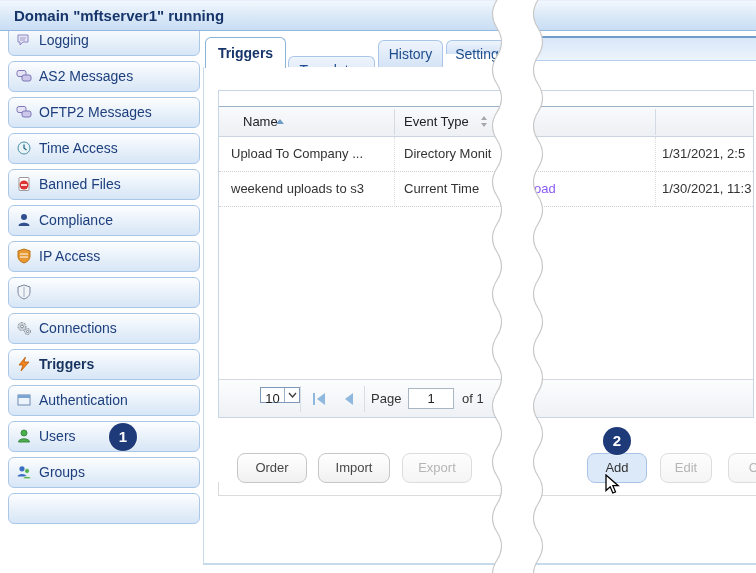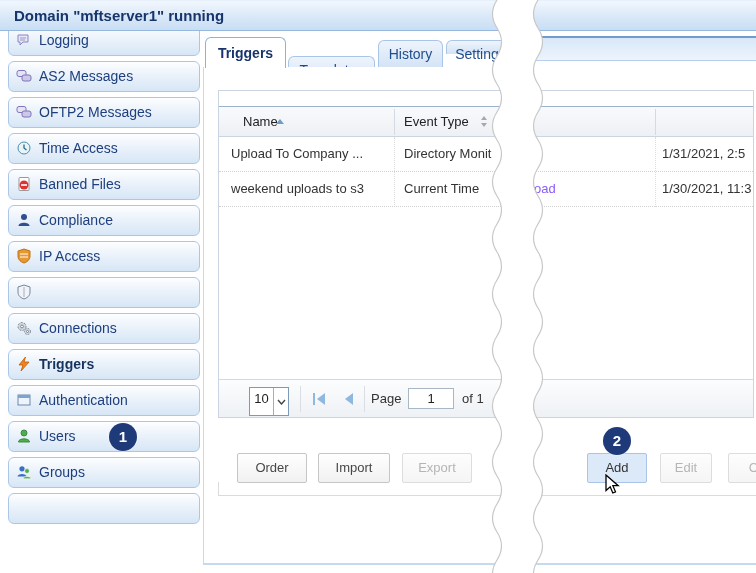--- a/index.html
+++ b/index.html
@@ -53,32 +53,32 @@
   .tri-up{position:absolute;width:0;height:0;border-left:4px solid transparent;
     border-right:4px solid transparent;border-bottom:5px solid #6f9cc9}
   .tri-s-u{position:absolute;width:0;height:0;border-left:3.5px solid transparent;
     border-right:3.5px solid transparent;border-bottom:4px solid #a8a8a8}
   .tri-s-d{position:absolute;width:0;height:0;border-left:3.5px solid transparent;
     border-right:3.5px solid transparent;border-top:4px solid #a8a8a8}
 
   
   .gtoolbar{position:absolute;left:0;bottom:0;width:534px;height:38px;
     border-top:1px solid #d5d9df;background:linear-gradient(#fcfdfe,#eef1f5)}
-  .psel{position:absolute;left:30px;top:7px;width:40px;height:29px;border:1px solid #7e99b8;
+  .psel{position:absolute;left:41px;top:7px;width:40px;height:16px;border:1px solid #7e99b8;
     background:#fff;display:flex;cursor:pointer}
   .psel .v{flex:1;text-align:center;font-size:13px;line-height:21px;color:#222}
   .psel .ar{width:15px;border-left:1px solid #9ab0c6;display:flex;align-items:center;justify-content:center}
   .tsep{position:absolute;top:6px;width:1px;height:26px;background:#dadde1}
   .pbtn{position:absolute;top:12px;width:16px;height:14px;cursor:pointer}
   .plbl{position:absolute;top:0;line-height:37px;font-size:13px;color:#333}
   .pinput{position:absolute;left:189px;top:8px;width:46px;height:21px;border:1px solid #a9b6c4;
     text-align:center;font-size:13px;font-family:"Liberation Sans",sans-serif;color:#222}
 
   
-  .btn{position:absolute;top:453px;height:30px;border:1px solid #c6c6c6;border-radius:2px;
+  .btn{position:absolute;top:453px;height:30px;border:1px solid #c6c6c6;border-radius:8px;
     background:linear-gradient(#ffffff,#f1f1f1);color:#474747;font-size:13px;
     text-align:center;line-height:28px;cursor:pointer}
   .btn.disabled{color:#b5b5b5;border-color:#ddd;background:linear-gradient(#fdfdfd,#f5f5f5)}
   .btn.primary{background:#dce9f8;border-color:#a9c4e6;color:#333}
   .underline{position:absolute;background:#dbdbdb}
 
   
   .badge{position:absolute;width:28px;height:28px;border-radius:50%;background:#1e3a78;
     color:#fff;font-weight:bold;font-size:15px;text-align:center;line-height:28px;
     z-index:60;box-shadow:0 0 0 1px rgba(255,255,255,.35)}

